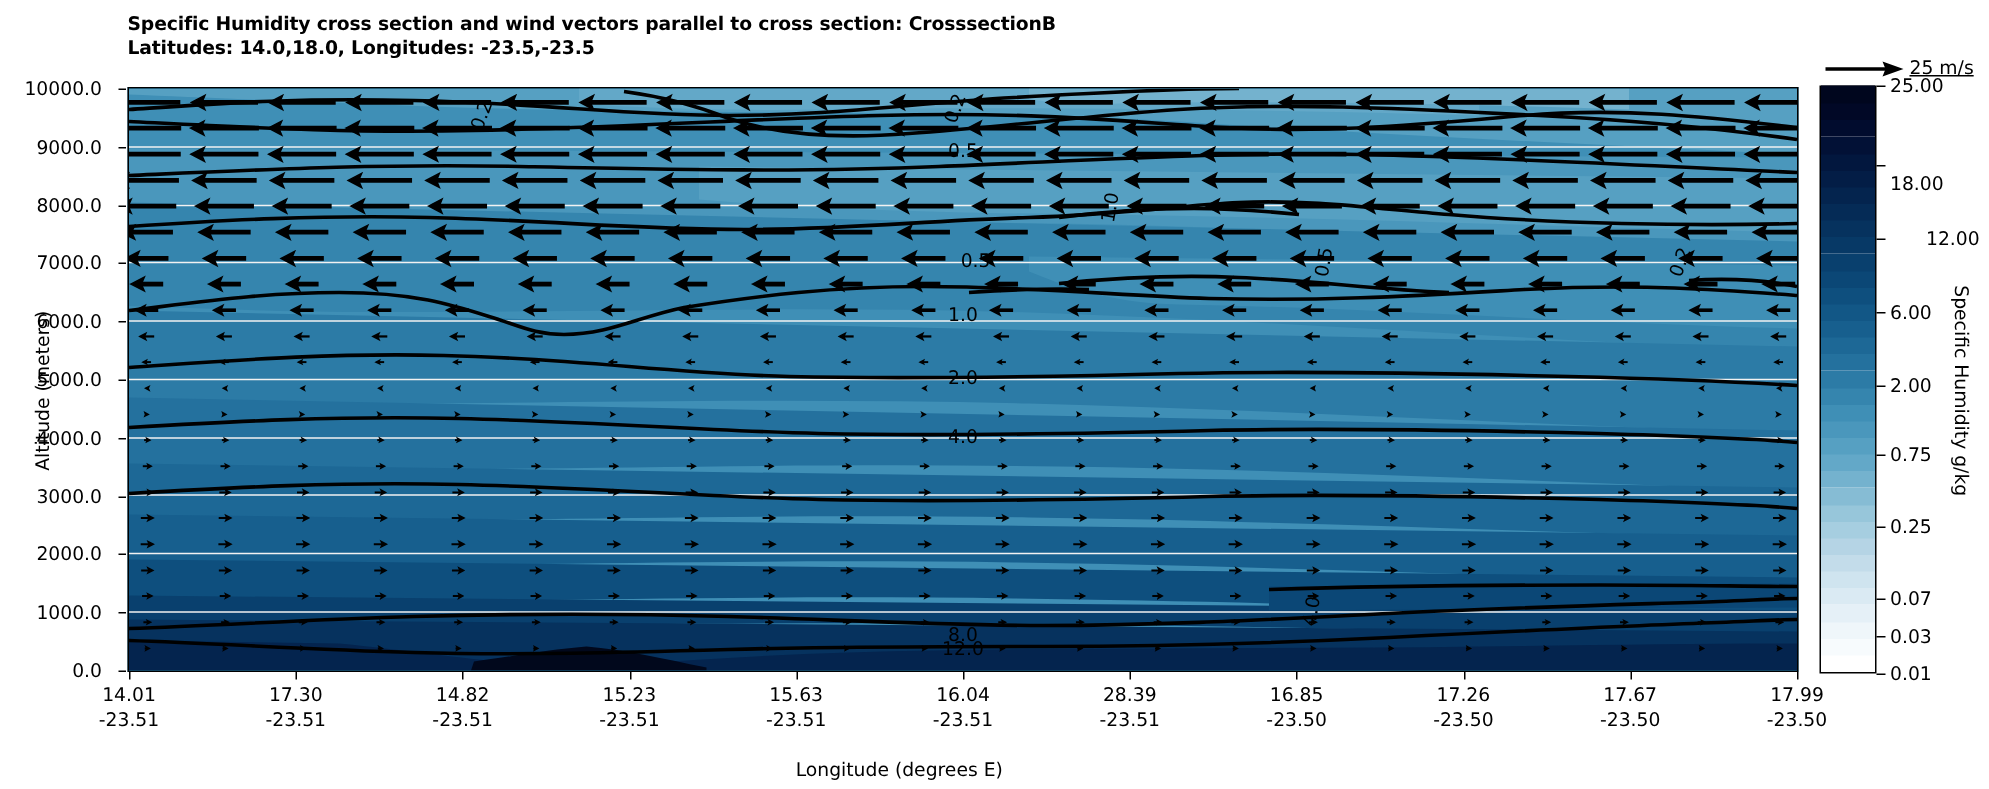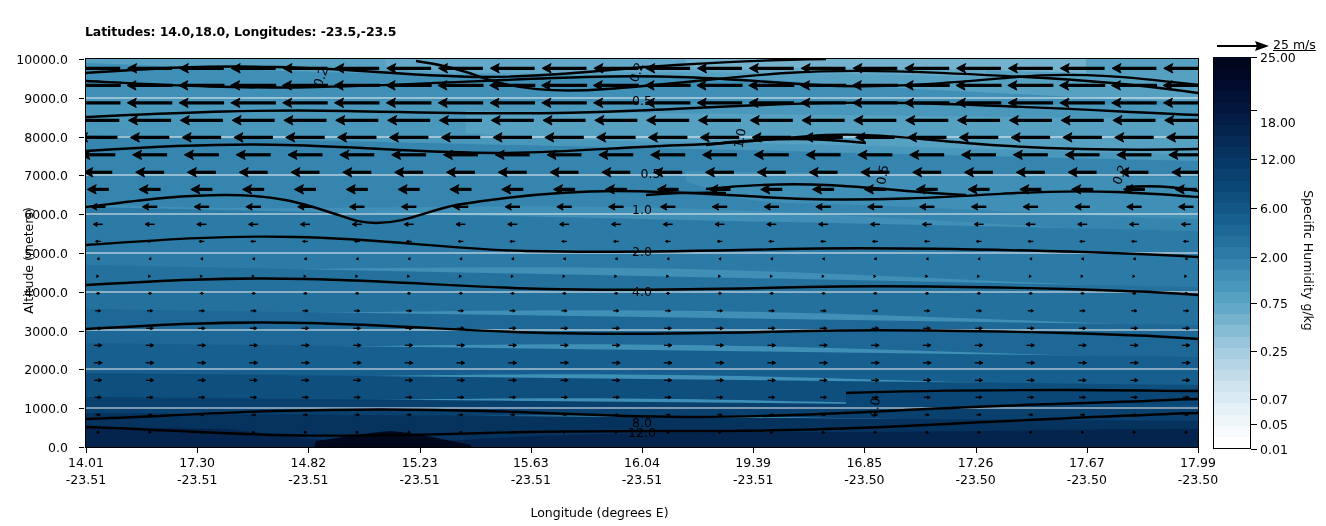--- a/index.html
+++ b/index.html
@@ -48,20 +48,21 @@
       transform-origin:center center;}
 
   #wind-key{position:absolute;left:1213px;top:36px;width:110px;height:20px;}
   #wind-key-text{position:absolute;left:60px;top:1px;font-size:12.5px;white-space:nowrap;text-decoration:underline;}
 </style>
 </head>
 <body>
 
 <div id="stage">
 
+  <div class="ttl" id="title-line-0">Specific Humidity cross section and wind vectors parallel to cross section: CrosssectionB</div>
   <div class="ttl" id="title-line-1">Latitudes: 14.0,18.0, Longitudes: -23.5,-23.5</div>
 
   <div id="wind-key">
     <svg width="110" height="20">
       <line x1="4" y1="10" x2="48" y2="10" stroke="#000" stroke-width="2.2"></line>
       <polygon points="56,10 42,5 44,10 42,15" fill="#000"></polygon>
     </svg>
     <div id="wind-key-text">25 m/s</div>
   </div>
 
@@ -1164,21 +1165,21 @@
       <div class="xtick" style="left: 419.6px;"></div>
       <div class="xtl" style="left: 419.6px; top: 455px;">15.23</div>
       <div class="xtl" style="left: 419.6px; top: 472px;">-23.51</div>
       <div class="xtick" style="left: 530.8px;"></div>
       <div class="xtl" style="left: 530.8px; top: 455px; text-align: right;">15.63</div>
       <div class="xtl" style="left: 530.8px; top: 472px;">-23.51</div>
       <div class="xtick" style="left: 642px;"></div>
       <div class="xtl" style="left: 642px; top: 455px;">16.04</div>
       <div class="xtl" style="left: 642px; top: 472px;">-23.51</div>
       <div class="xtick" style="left: 753.2px;"></div>
-      <div class="xtl" style="left: 753.2px; top: 455px;">19.39</div>
+      <div class="xtl" style="left: 753.2px; top: 455px;">28.39</div>
       <div class="xtl" style="left: 753.2px; top: 472px;">-23.51</div>
       <div class="xtick" style="left: 864.4px;"></div>
       <div class="xtl" style="left: 864.4px; top: 455px;">16.85</div>
       <div class="xtl" style="left: 864.4px; top: 472px;">-23.50</div>
       <div class="xtick" style="left: 975.6px;"></div>
       <div class="xtl" style="left: 975.6px; top: 455px;">17.26</div>
       <div class="xtl" style="left: 975.6px; top: 472px;">-23.50</div>
       <div class="xtick" style="left: 1086.8px;"></div>
       <div class="xtl" style="left: 1086.8px; top: 455px;">17.67</div>
       <div class="xtl" style="left: 1086.8px; top: 472px;">-23.50</div>
@@ -1224,31 +1225,31 @@
       <div class="cb-band" style="background: rgb(1, 12, 46); bottom: 356.571px; height: 11.8429px;"></div>
       <div class="cb-band" style="background: rgb(1, 8, 38); bottom: 367.714px; height: 11.8429px;"></div>
       <div class="cb-band" style="background: rgb(0, 6, 30); bottom: 378.857px; height: 11.8429px;"></div>
     </div>
   <div id="colorbar-ticks">
       <div class="cbtick" style="top: 57px;"></div>
       <div class="cbtl" style="top: 57px;">25.00</div>
       <div class="cbtick" style="top: 109.92px;"></div>
       <div class="cbtl" style="top: 109.92px; margin-top: 12px;">18.00</div>
       <div class="cbtick" style="top: 158.92px;"></div>
-      <div class="cbtl" style="top: 158.92px;">12.00</div>
+      <div class="cbtl" style="top: 158.92px; margin-left: 24px;">12.00</div>
       <div class="cbtick" style="top: 207.92px;"></div>
       <div class="cbtl" style="top: 207.92px;">6.00</div>
       <div class="cbtick" style="top: 256.92px;"></div>
       <div class="cbtl" style="top: 256.92px;">2.00</div>
       <div class="cbtick" style="top: 303.176px;"></div>
       <div class="cbtl" style="top: 303.176px;">0.75</div>
       <div class="cbtick" style="top: 351px;"></div>
       <div class="cbtl" style="top: 351px;">0.25</div>
       <div class="cbtick" style="top: 398.824px;"></div>
       <div class="cbtl" style="top: 398.824px;">0.07</div>
       <div class="cbtick" style="top: 424.304px;"></div>
-      <div class="cbtl" style="top: 424.304px;">0.05</div>
+      <div class="cbtl" style="top: 424.304px;">0.03</div>
       <div class="cbtick" style="top: 449px;"></div>
       <div class="cbtl" style="top: 449px;">0.01</div>
     </div>
   <div id="colorbar-label">Specific Humidity g/kg</div>
 
 </div>
 
 </body></html>

